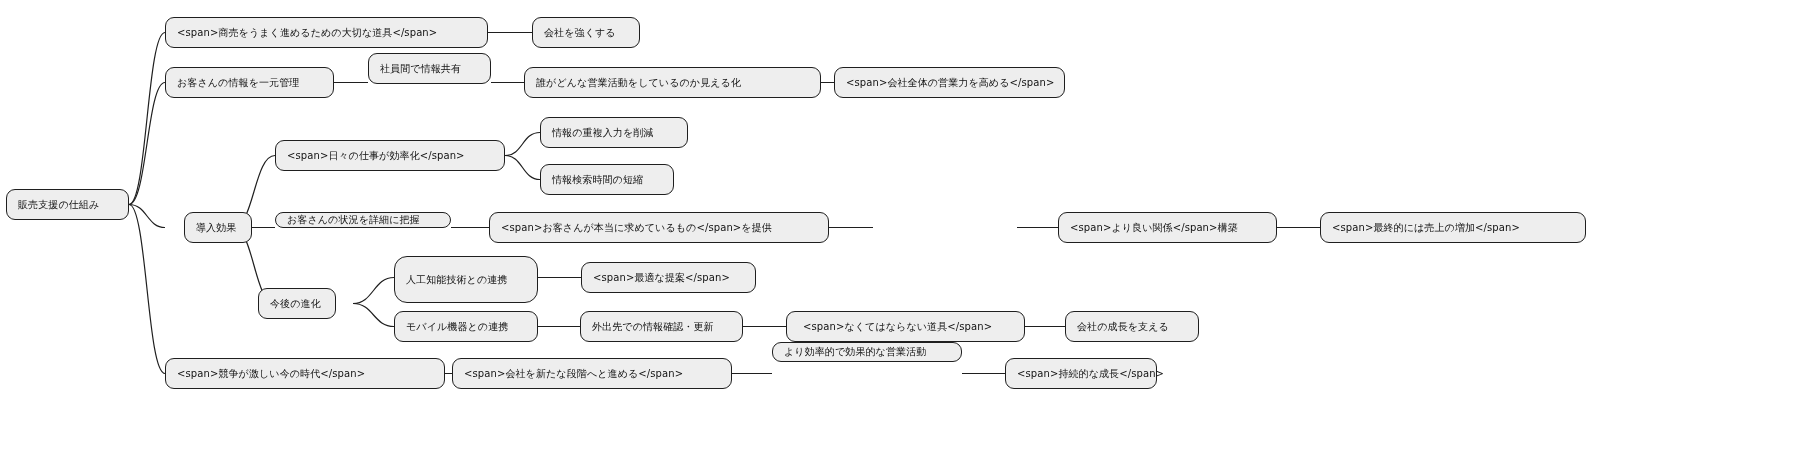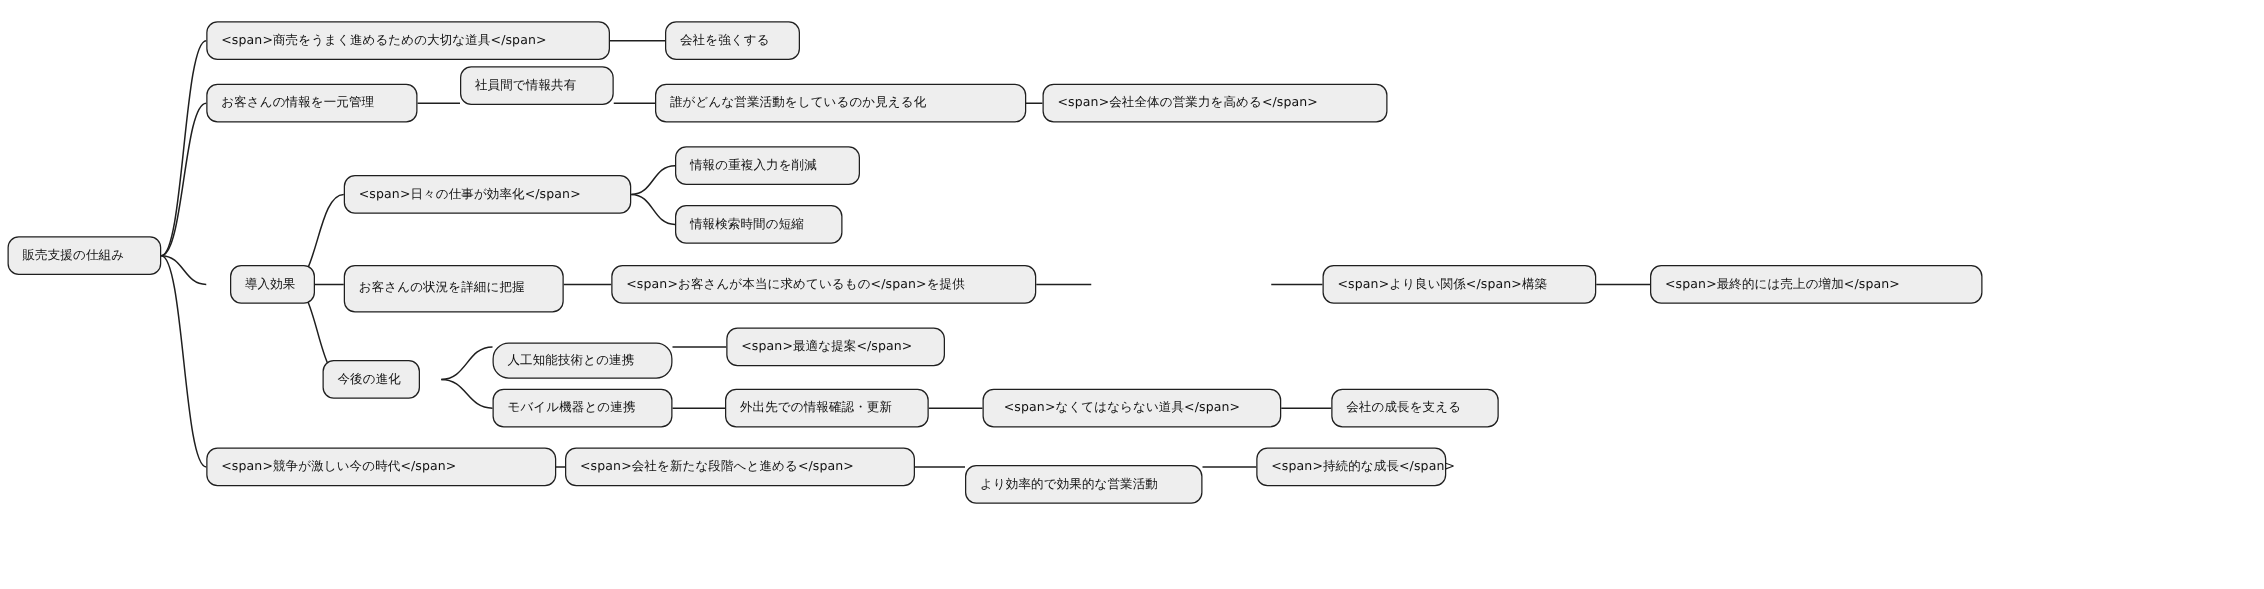--- a/index.html
+++ b/index.html
@@ -98,51 +98,51 @@
       </div>
       <div class="mm-node" style="left: 165px; top: 67px; width: 169px; height: 31px;">
         <span>お客さんの情報を一元管理</span>
       </div>
       <div class="mm-node" style="left: 368px; top: 53px; width: 123px; height: 31px;">
         <span>社員間で情報共有</span>
       </div>
       <div class="mm-node" style="left: 524px; top: 67px; width: 297px; height: 31px;">
         <span>誰がどんな営業活動をしているのか見える化</span>
       </div>
-      <div class="mm-node" style="left: 834px; top: 67px; width: 276px; height: 31px;">
+      <div class="mm-node" style="left: 834px; top: 67px; width: 231px; height: 31px;">
         <span>&lt;span&gt;会社全体の営業力を高める&lt;/span&gt;</span>
       </div>
       <div class="mm-node" style="left: 165px; top: 212px; width: 68px; height: 31px; margin-left: 19px;">
         <span>導入効果</span>
       </div>
       <div class="mm-node" style="left: 275px; top: 140px; width: 230px; height: 31px;">
         <span>&lt;span&gt;日々の仕事が効率化&lt;/span&gt;</span>
       </div>
       <div class="mm-node" style="left: 540px; top: 117px; width: 148px; height: 31px;">
         <span>情報の重複入力を削減</span>
       </div>
       <div class="mm-node" style="left: 540px; top: 164px; width: 134px; height: 31px;">
         <span>情報検索時間の短縮</span>
       </div>
-      <div class="mm-node" style="left: 275px; top: 212px; width: 176px; height: 38px;">
+      <div class="mm-node" style="left: 275px; top: 212px; width: 176px; height: 16px;">
         <span>お客さんの状況を詳細に把握</span>
       </div>
       <div class="mm-node" style="left: 489px; top: 212px; width: 340px; height: 31px;">
         <span>&lt;span&gt;お客さんが本当に求めているもの&lt;/span&gt;を提供</span>
       </div>
       <div class="mm-node" style="left: 1058px; top: 212px; width: 219px; height: 31px;">
         <span>&lt;span&gt;より良い関係&lt;/span&gt;構築</span>
       </div>
       <div class="mm-node" style="left: 1320px; top: 212px; width: 266px; height: 31px;">
         <span>&lt;span&gt;最終的には売上の増加&lt;/span&gt;</span>
       </div>
       <div class="mm-node" style="left: 258px; top: 288px; width: 78px; height: 31px;">
         <span>今後の進化</span>
       </div>
-      <div class="mm-node" style="left: 394px; top: 274px; width: 144px; height: 29px; border-radius: 13px;">
+      <div class="mm-node" style="left: 394px; top: 256px; width: 144px; height: 47px; border-radius: 13px;">
         <span>人工知能技術との連携</span>
       </div>
       <div class="mm-node" style="left: 581px; top: 262px; width: 175px; height: 31px;">
         <span>&lt;span&gt;最適な提案&lt;/span&gt;</span>
       </div>
       <div class="mm-node" style="left: 394px; top: 311px; width: 144px; height: 31px;">
         <span>モバイル機器との連携</span>
       </div>
       <div class="mm-node" style="left: 580px; top: 311px; width: 163px; height: 31px;">
         <span>外出先での情報確認・更新</span>
@@ -152,20 +152,20 @@
       </div>
       <div class="mm-node" style="left: 1065px; top: 311px; width: 134px; height: 31px;">
         <span>会社の成長を支える</span>
       </div>
       <div class="mm-node" style="left: 165px; top: 358px; width: 280px; height: 31px;">
         <span>&lt;span&gt;競争が激しい今の時代&lt;/span&gt;</span>
       </div>
       <div class="mm-node" style="left: 452px; top: 358px; width: 280px; height: 31px;">
         <span>&lt;span&gt;会社を新たな段階へと進める&lt;/span&gt;</span>
       </div>
-      <div class="mm-node" style="left: 772px; top: 372px; width: 190px; height: 31px;">
+      <div class="mm-node" style="left: 772px; top: 342px; width: 190px; height: 20px;">
         <span>より効率的で効果的な営業活動</span>
       </div>
       <div class="mm-node" style="left: 1005px; top: 358px; width: 152px; height: 31px;">
         <span>&lt;span&gt;持続的な成長&lt;/span&gt;</span>
       </div>
     </div>
 </div>
 
 </body></html>

